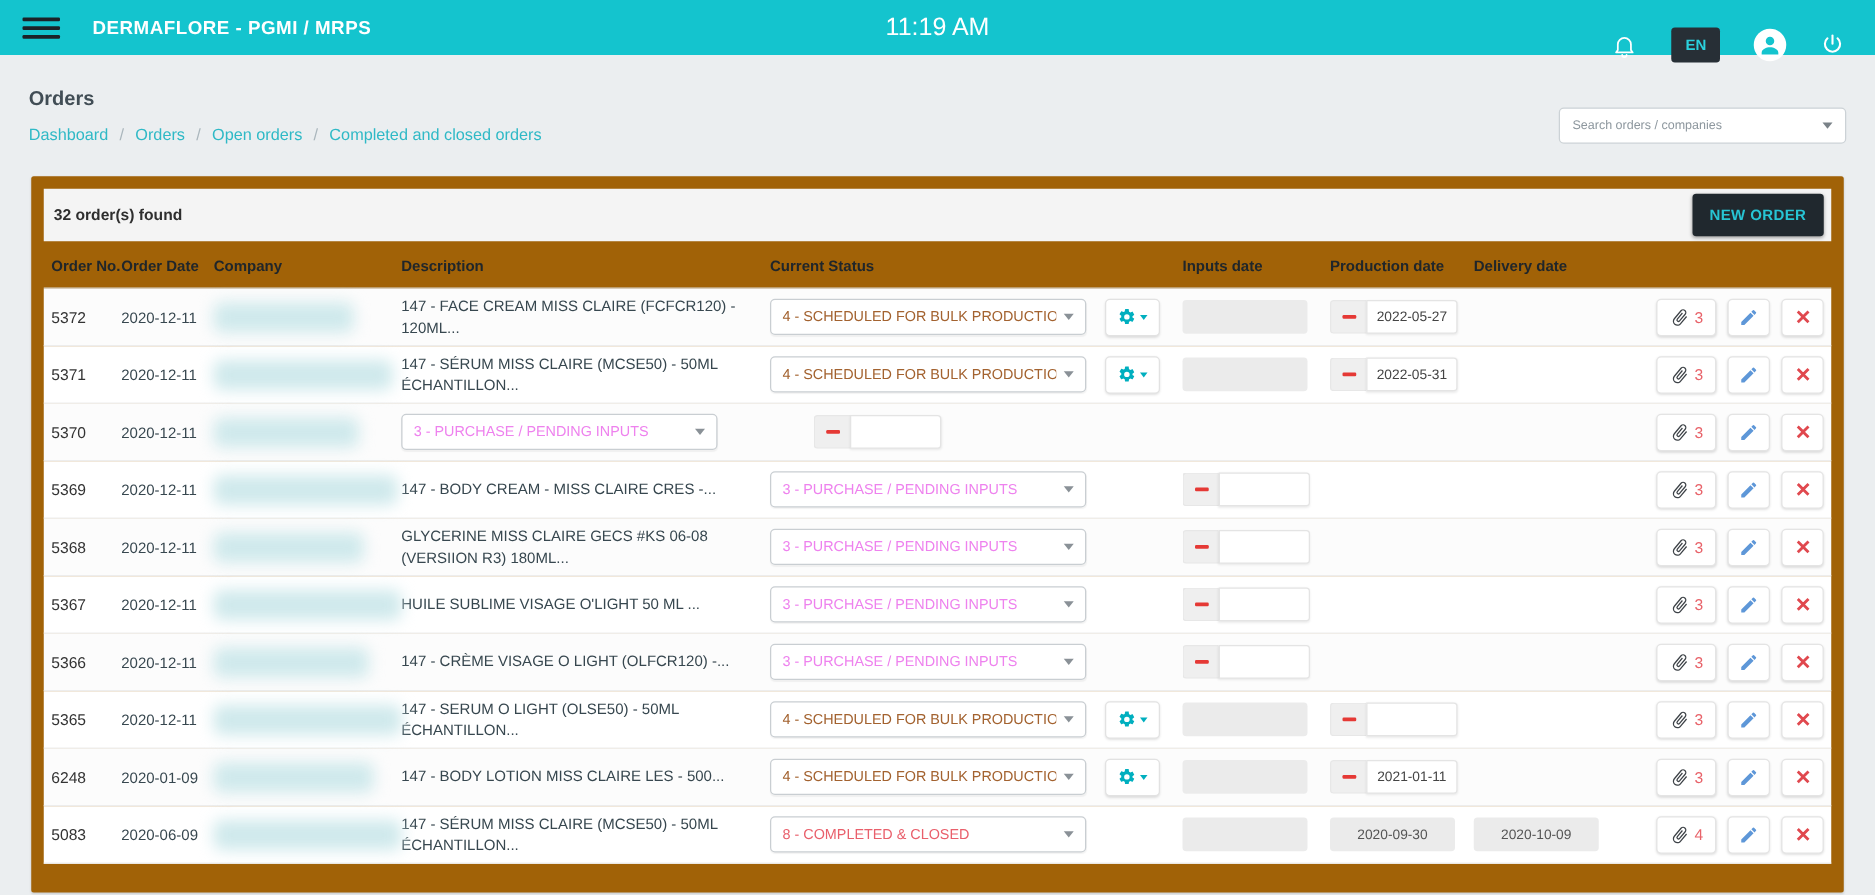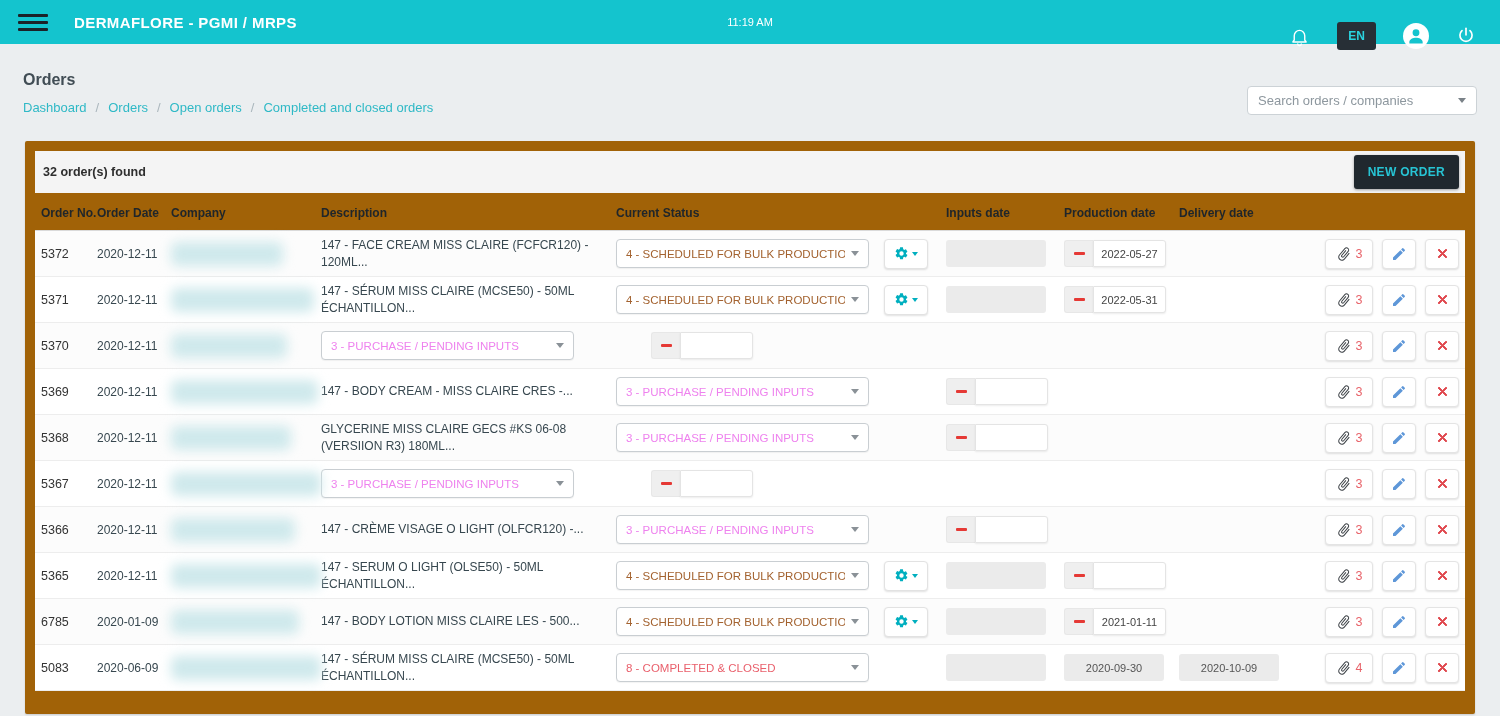--- a/index.html
+++ b/index.html
@@ -8,34 +8,34 @@
     background:#ebeef0;
     font-family:"Liberation Sans", sans-serif;
     position:relative;
   }
 
   
   .topbar { height:44px; background:#14c4ce; display:flex; align-items:center; padding:0 16px; position:relative; }
   .hamburger { width:30px; display:flex; flex-direction:column; gap:4px; cursor:pointer; margin-left:2px; }
   .hamburger span { height:3px; background:#1b2228; border-radius:1px; }
   .app-title { color:#fff; font-size:15px; font-weight:700; letter-spacing:.4px; margin-left:26px; }
-  .topbar-time { position:absolute; left:50%; transform:translateX(-50%); color:#fff; font-size:11px; }
+  .topbar-time { position:absolute; left:50%; transform:translateX(-50%); color:#fff; font-size:20px; }
   .topbar-right { margin-left:auto; display:flex; align-items:center; gap:27px; padding-right:8px;margin-top:28px; }
   .icon-plain { background:none; border:none; cursor:pointer; display:flex; align-items:center; }
   .lang-badge { background:#272f36; color:#2ad2de; font-size:12px; font-weight:700; padding:7px 11px; border-radius:3px; cursor:pointer; border:none; }
   .avatar { width:26px; height:26px; border-radius:50%; background:#fff; display:flex; align-items:center; justify-content:center; overflow:hidden; cursor:pointer; border:none; }
 
   
   .page-head { display:flex; justify-content:space-between; align-items:flex-start; padding:26px 23px 26px 23px; }
   .page-title { font-size:16px; font-weight:700; color:#414d55; line-height:20px; }
   .breadcrumb { margin-top:10px; font-size:13px; display:flex; gap:9px; align-items:center; }
   .crumb { color:#2fb9c6; cursor:pointer; }
   .crumb-sep { color:#aab6bc; }
   .selects { display:flex; gap:9px; margin-top:16px; }
-  .select { width:230px; height:29px; background:#fff; border:1px solid #ccd2d6; border-radius:4px; display:flex; align-items:center; justify-content:space-between; padding:0 10px; color:#8d979e; font-size:13px; cursor:pointer; }
+  .select { width:230px; height:29px; background:#fff; border:1px solid #ccd2d6; border-radius:4px; display:flex; align-items:center; justify-content:space-between; padding:0 10px; color:#8d979e; font-size:10px; cursor:pointer; }
   .select.wide { width:251px; }
   .caret { width:0; height:0; border-left:4px solid transparent; border-right:4px solid transparent; border-top:5px solid #7a8288; }
 
   
   .card { margin:0 25px; background:#a16207; border-radius:2px; box-shadow:0 1px 2px rgba(0,0,0,.14); padding:10px 10px 0; height:573px; overflow:hidden; }
 
   .toolbar { height:42px; background:#f4f4f4; display:flex; align-items:center; justify-content:space-between; padding:0 6px 0 8px; }
   .count-text { font-size:12.5px; font-weight:700; color:#2e2e2e; }
   .new-order-btn { background:#20282e; color:#27c4d4; font-size:12px; font-weight:700; padding:10px 14px; border:none; border-radius:3px; letter-spacing:.3px; box-shadow:0 1px 3px rgba(0,0,0,.35); cursor:pointer; }
 
@@ -387,20 +387,21 @@
             </svg>
           </button>
         </div>
       </div>
       <div class="trow">
         <div class="cell c0">5367</div>
         <div class="cell c1">2020-12-11</div>
         <div class="cell c2">
           <div class="company-blur" style="width: 151px;"></div>
         </div>
+        <div class="cell c3">HUILE SUBLIME VISAGE O'LIGHT 50 ML ...</div>
         <div class="cell c4">
           <div class="status-select">
             <span class="lbl" style="color: rgb(238, 130, 238);">3 - PURCHASE / PENDING INPUTS</span>
             <span class="sel-caret"></span>
           </div>
         </div>
         <div class="cell cgear"></div>
         <div class="cell cin">
           <div class="clear-group">
             <button class="minus-btn">
@@ -525,21 +526,21 @@
             </svg>
           </button>
           <button class="icon-btn sq-btn">
             <svg width="15" height="15" viewBox="0 0 24 24" fill="#e0484e">
               <path d="M19 6.41 17.59 5 12 10.59 6.41 5 5 6.41 10.59 12 5 17.59 6.41 19 12 13.41 17.59 19 19 17.59 13.41 12z" stroke="#e0484e" stroke-width="1.6"></path>
             </svg>
           </button>
         </div>
       </div>
       <div class="trow">
-        <div class="cell c0">6785</div>
+        <div class="cell c0">6248</div>
         <div class="cell c1">2020-01-09</div>
         <div class="cell c2">
           <div class="company-blur" style="width: 128px;"></div>
         </div>
         <div class="cell c3">147 - BODY LOTION MISS CLAIRE LES - 500...</div>
         <div class="cell c4">
           <div class="status-select">
             <span class="lbl" style="color: rgb(163, 98, 47);">4 - SCHEDULED FOR BULK PRODUCTION</span>
             <span class="sel-caret"></span>
           </div>

